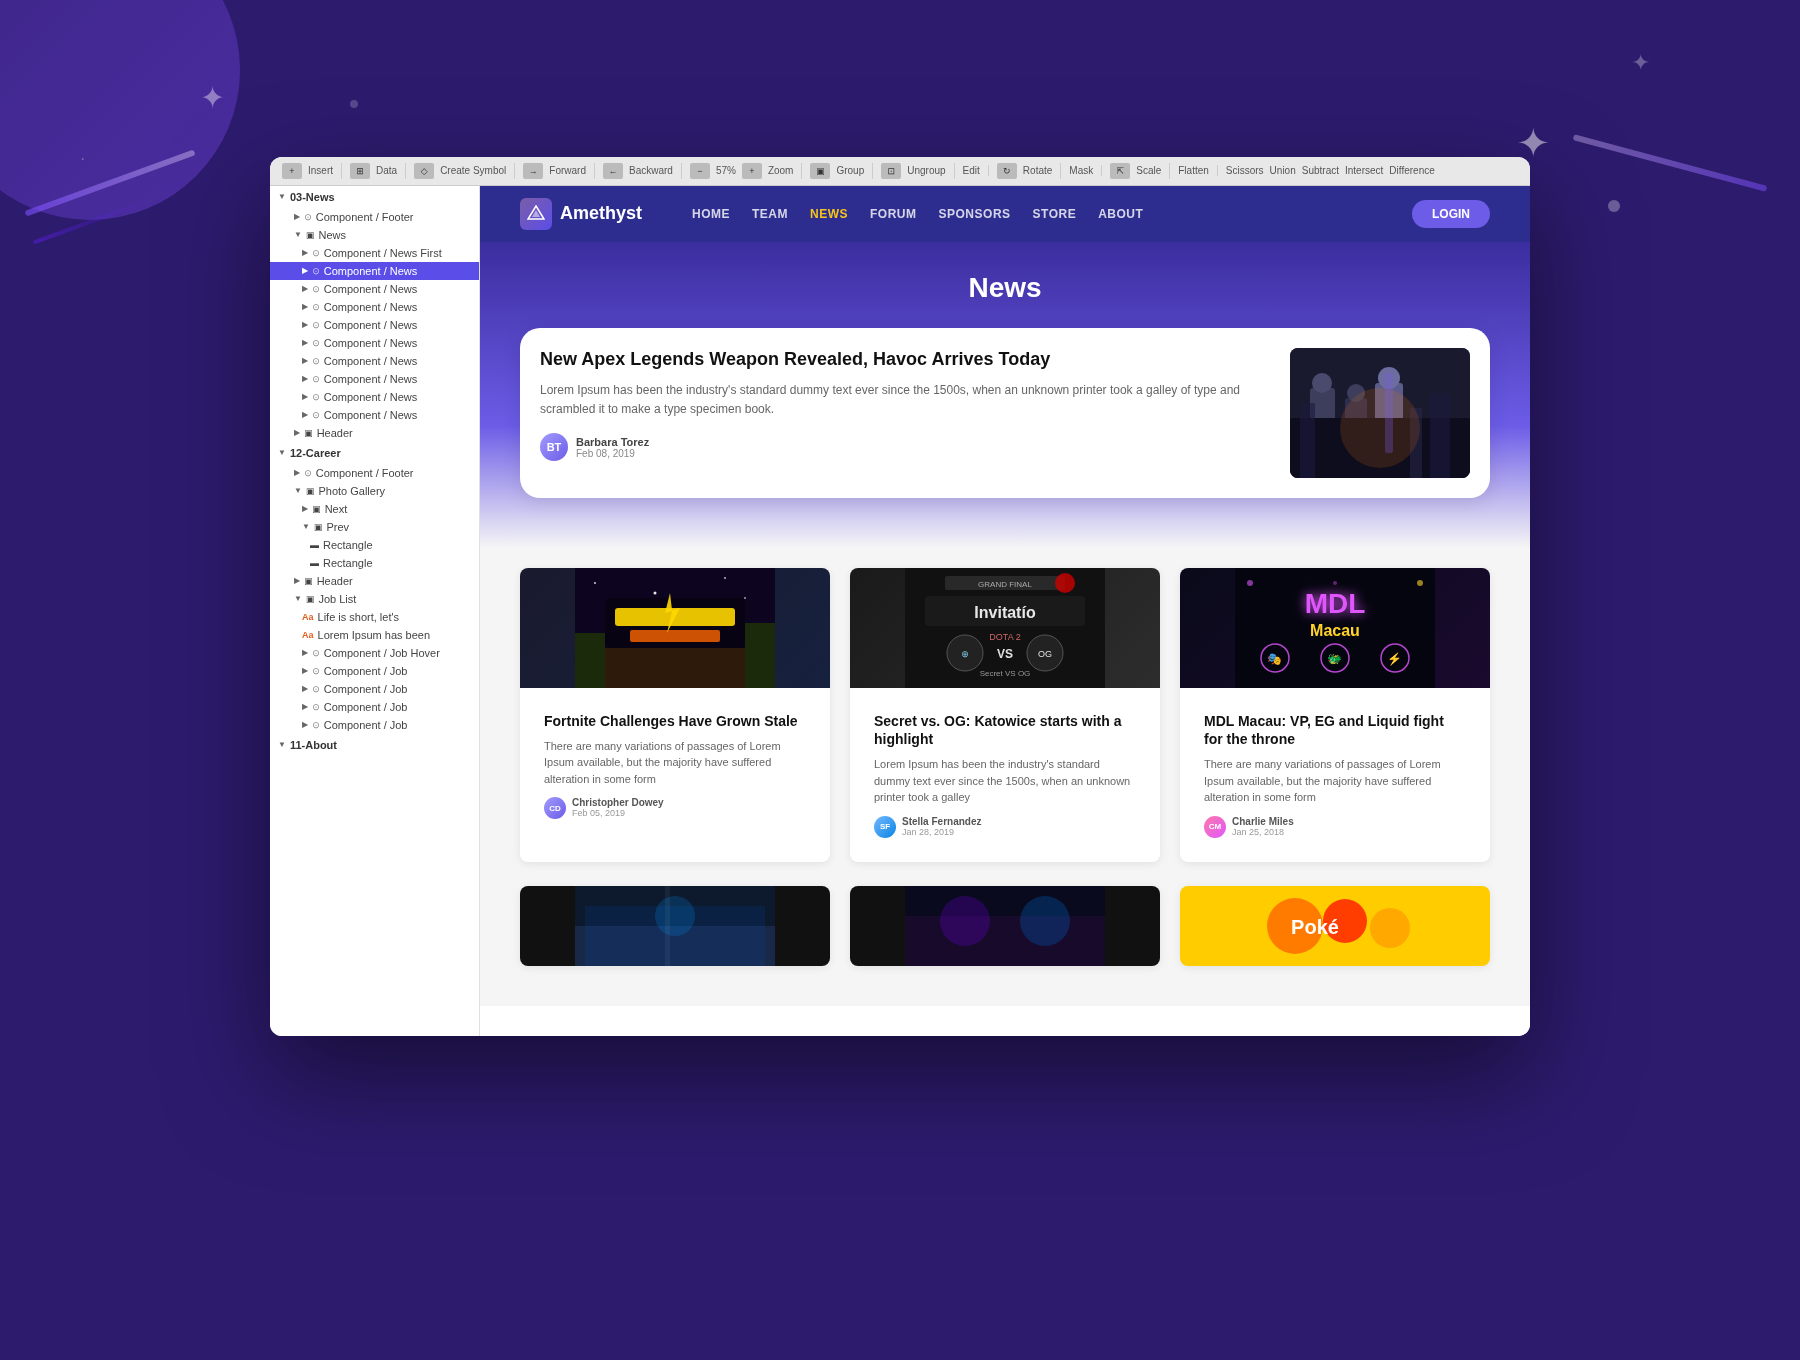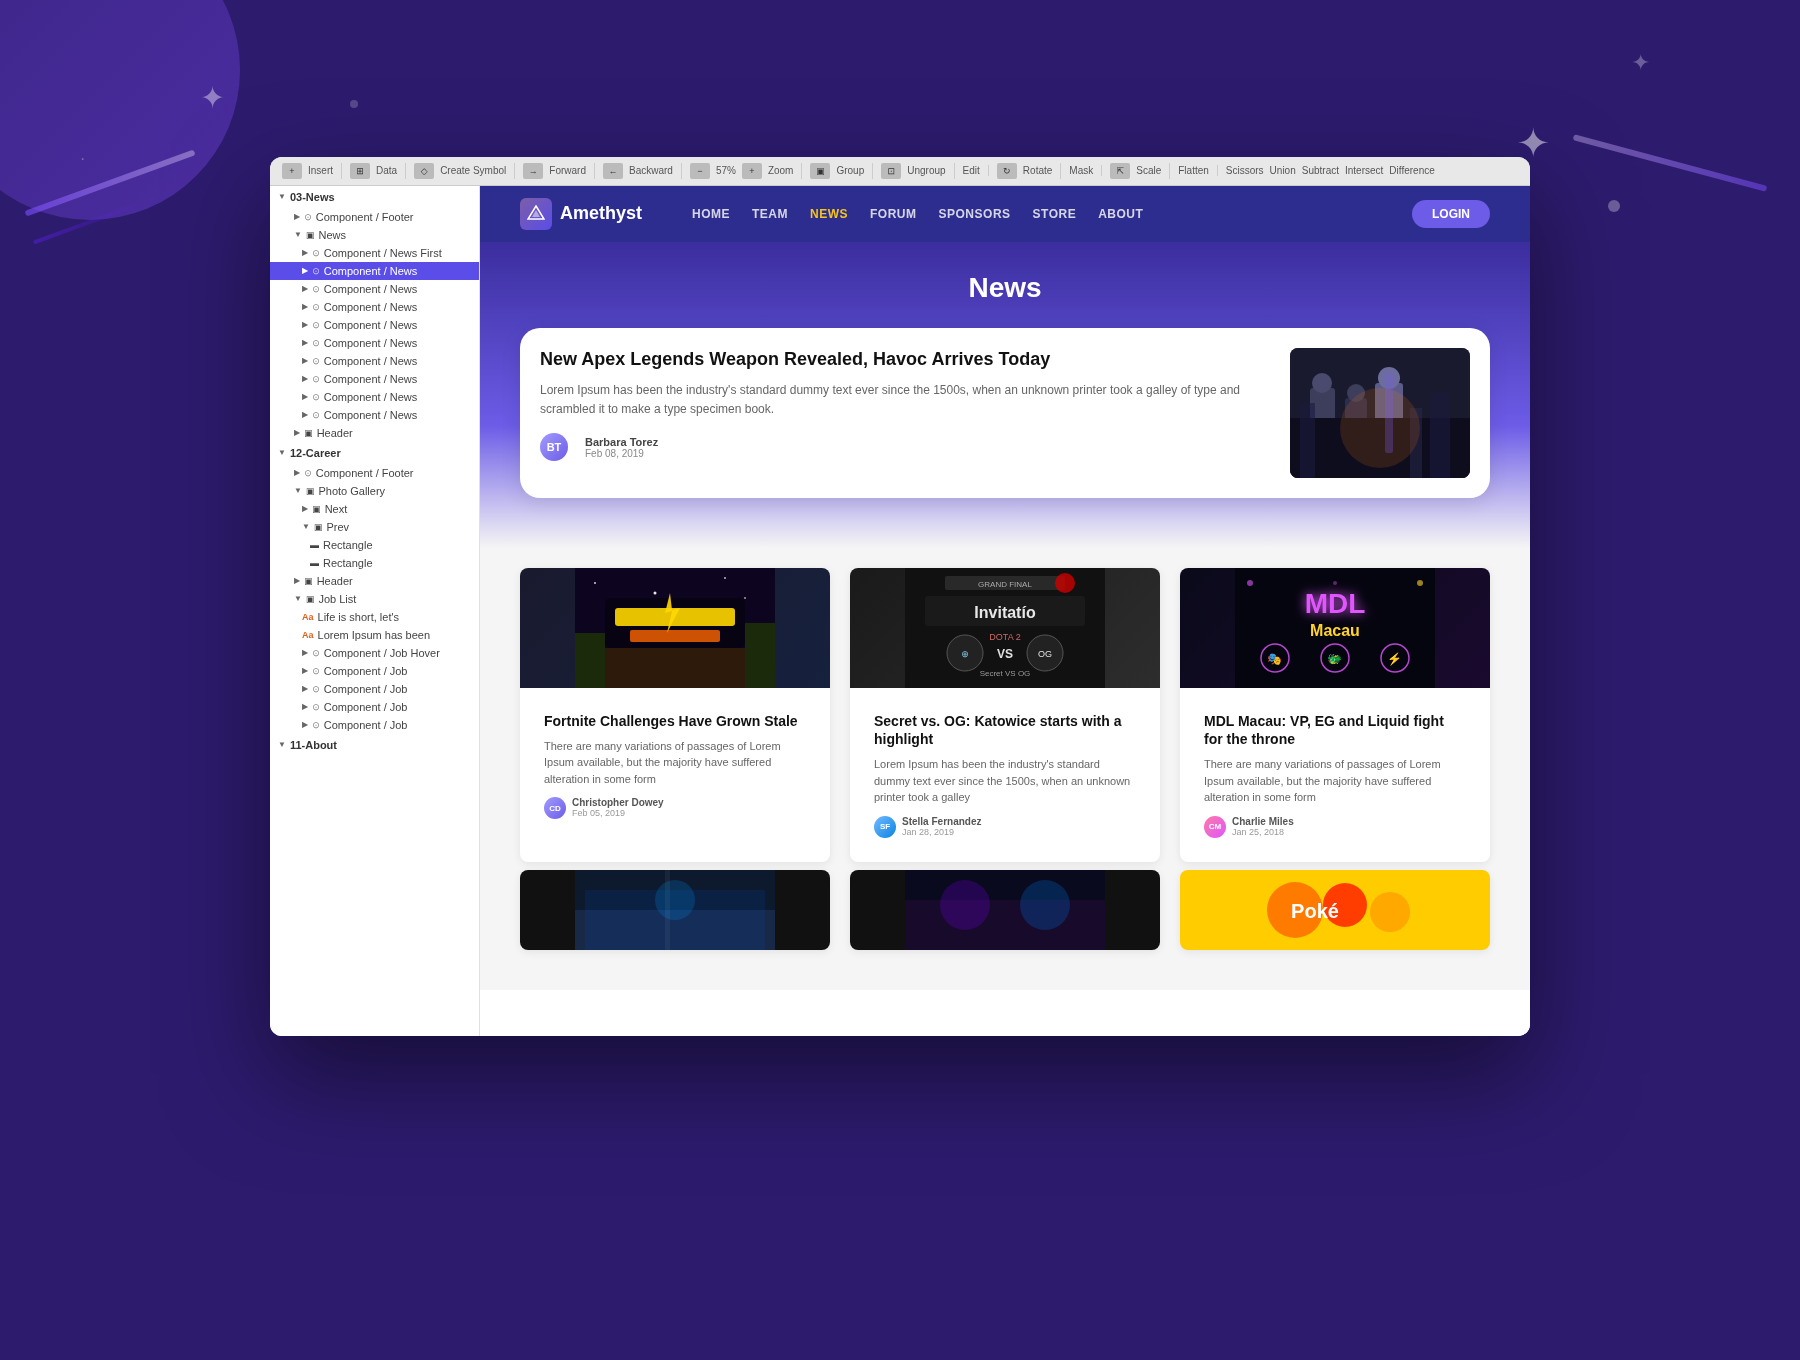--- a/index.html
+++ b/index.html
@@ -230,21 +230,21 @@
     }
     .news-featured-text p {
       font-size: 12px;
       color: #666;
       line-height: 1.6;
       margin-bottom: 14px;
     }
     .news-author {
       display: flex;
       align-items: center;
-      gap: 17px;
+      gap: 8px;
     }
     .author-avatar-circle {
       width: 28px; height: 28px;
       border-radius: 50%;
       background: linear-gradient(135deg, #a29bfe, #6c5ce7);
       display: flex; align-items: center; justify-content: center;
       font-size: 11px;
       color: white;
       font-weight: 600;
     }
@@ -324,21 +324,21 @@
       flex-shrink: 0;
     }
     .mini-author-info { font-size: 9px; color: #999; }
     .mini-author-info .name { font-size: 10px; font-weight: 600; color: #555; }
 
     
     .news-grid-row2 {
       display: grid;
       grid-template-columns: repeat(3, 1fr);
       gap: 20px;
-      margin-top: 8px;
+      margin-top: 24px;
     }
     .news-card-partial {
       background: white;
       border-radius: 8px;
       overflow: hidden;
       box-shadow: 0 2px 8px rgba(0,0,0,0.08);
       height: 80px;
     }
 
     

